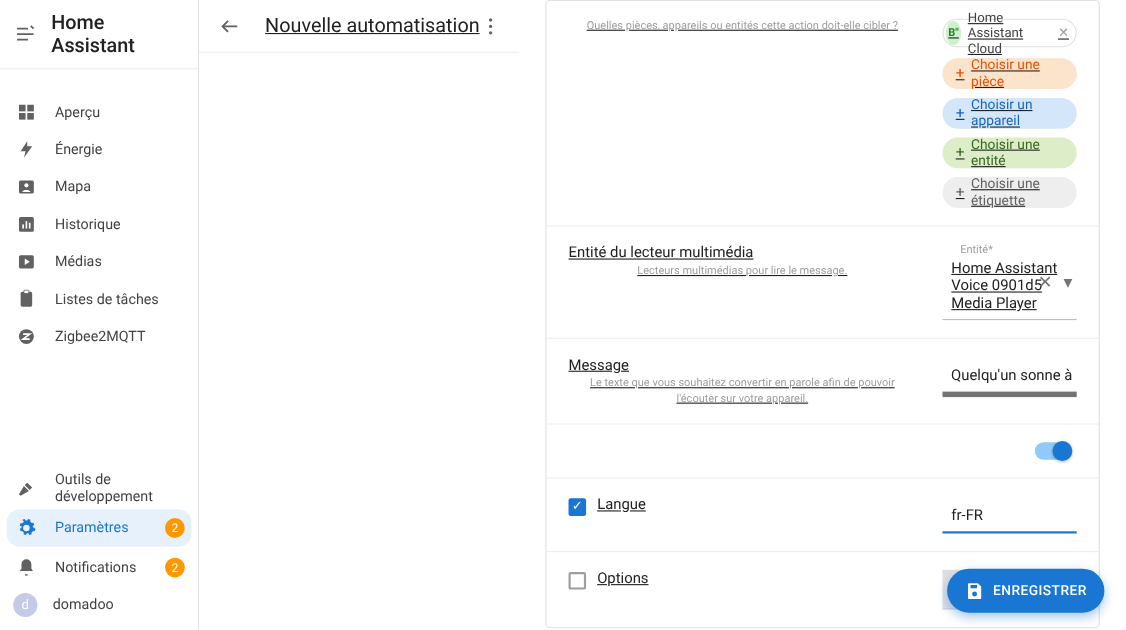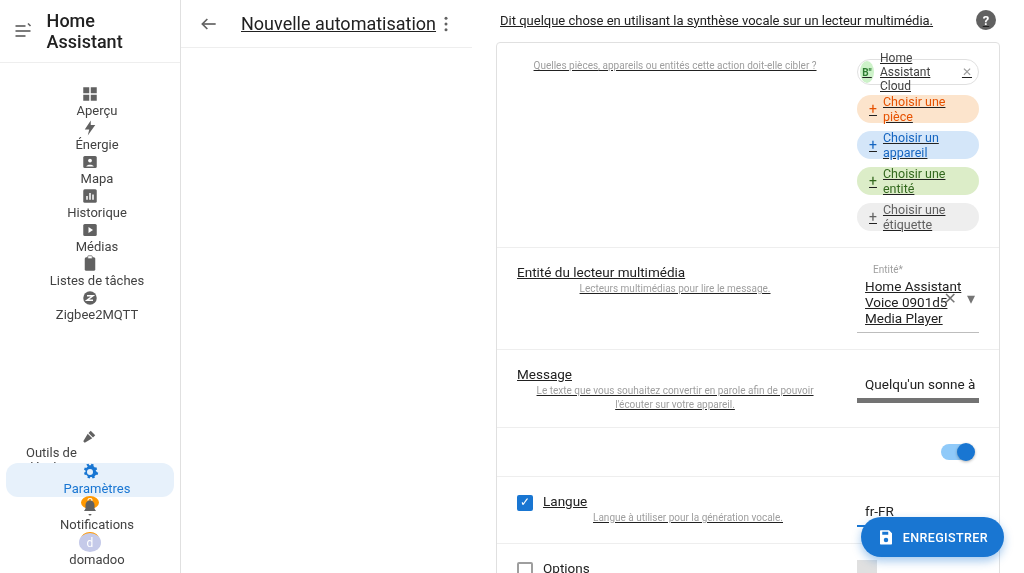--- a/index.html
+++ b/index.html
@@ -5,21 +5,21 @@
   * { box-sizing: border-box; margin: 0; padding: 0; font-family: -apple-system, BlinkMacSystemFont, "Segoe UI", Roboto, sans-serif; }
   body { background: #fafafa; color: #212121; display: flex; height: 573px; width: 1024px; overflow: hidden; }
   
   
   .sidebar { width: 181px; background: #fff; border-right: 1px solid #e0e0e0; display: flex; flex-direction: column; gap: 16px; }
   .sidebar-header { display: flex; align-items: center; padding: 10px 12px; border-bottom: 1px solid #eee; }
   .menu-btn { width: 24px; height: 24px; display: flex; align-items: center; justify-content: center; color: #616161; cursor: pointer; }
   .sidebar-title { font-size: 18px; font-weight: 500; margin-left: 12px; color: #212121; }
   .sidebar-items { flex: 1; padding-top: 6px; display: flex; flex-direction: column; overflow-y: auto; }
   .sidebar-spacer { flex: 1; }
-  .sidebar-item { display: flex; align-items: center; height: 34px; padding: 0 12px; color: #424242; font-size: 13px; cursor: pointer; flex-direction: column; }
+  .sidebar-item { display: flex; align-items: center; height: 34px; padding: 0 12px; color: #424242; font-size: 13px; cursor: pointer; }
   .sidebar-item .ic { width: 24px; display:flex; align-items:center; justify-content:center; color: #616161; }
   .sidebar-item .lbl { margin-left: 14px; flex: 1; }
   .sidebar-item.active { background: #e7f1fb; color: #1976d2; border-radius: 12px; margin: 2px 6px; padding: 0 6px; }
   .sidebar-item.active .ic { color: #1976d2; }
   .badge-round { width: 18px; height: 18px; border-radius: 50%; background: #ff9800; color: #fff; font-size: 11px; display: flex; align-items: center; justify-content: center; }
   .avatar-d { width: 22px; height: 22px; border-radius: 50%; background: #c5cae9; color: #fff; display: flex; align-items: center; justify-content: center; font-size: 12px; }
   
   
   .main { flex: 1; display: flex; flex-direction: row; background: #fff; text-decoration: underline; }
   .topbar { height: 48px; display: flex; align-items: center; padding: 0 16px; border-bottom: 1px solid #eee; }
@@ -206,24 +206,20 @@
     <div class="overflow-btn">
       <svg width="20" height="20" viewBox="0 0 24 24" fill="currentColor">
           <circle cx="12" cy="5" r="1.8"></circle>
           <circle cx="12" cy="12" r="1.8"></circle>
           <circle cx="12" cy="19" r="1.8"></circle>
         </svg>
     </div>
   </div>
 
   <div class="content">
-    <div class="description-row">
-      <div class="description-text">Dit quelque chose en utilisant la synthèse vocale sur un lecteur multimédia.</div>
-      <div class="help-circle">?</div>
-    </div>
 
     <div class="card">
 
       <div class="section">
         <div class="section-left">
           <div class="section-meta">
             <div class="section-sub">Quelles pièces, appareils ou entités cette action doit-elle cibler ?</div>
           </div>
         </div>
         <div class="section-right">
@@ -294,21 +290,20 @@
               </div>
           </div>
         </div>
       </div>
 
       <div class="section">
         <div class="section-left">
           <div class="check-wrap"><span class="checkbox checked"></span></div>
           <div class="section-meta">
             <div class="section-title">Langue</div>
-            <div class="section-sub">Langue à utiliser pour la génération vocale.</div>
           </div>
         </div>
         <div class="section-right">
           <input class="text-field active-underline" value="fr-FR" style="">
         </div>
       </div>
 
       <div class="section">
         <div class="section-left">
           <div class="check-wrap"><span class="checkbox"></span></div>

